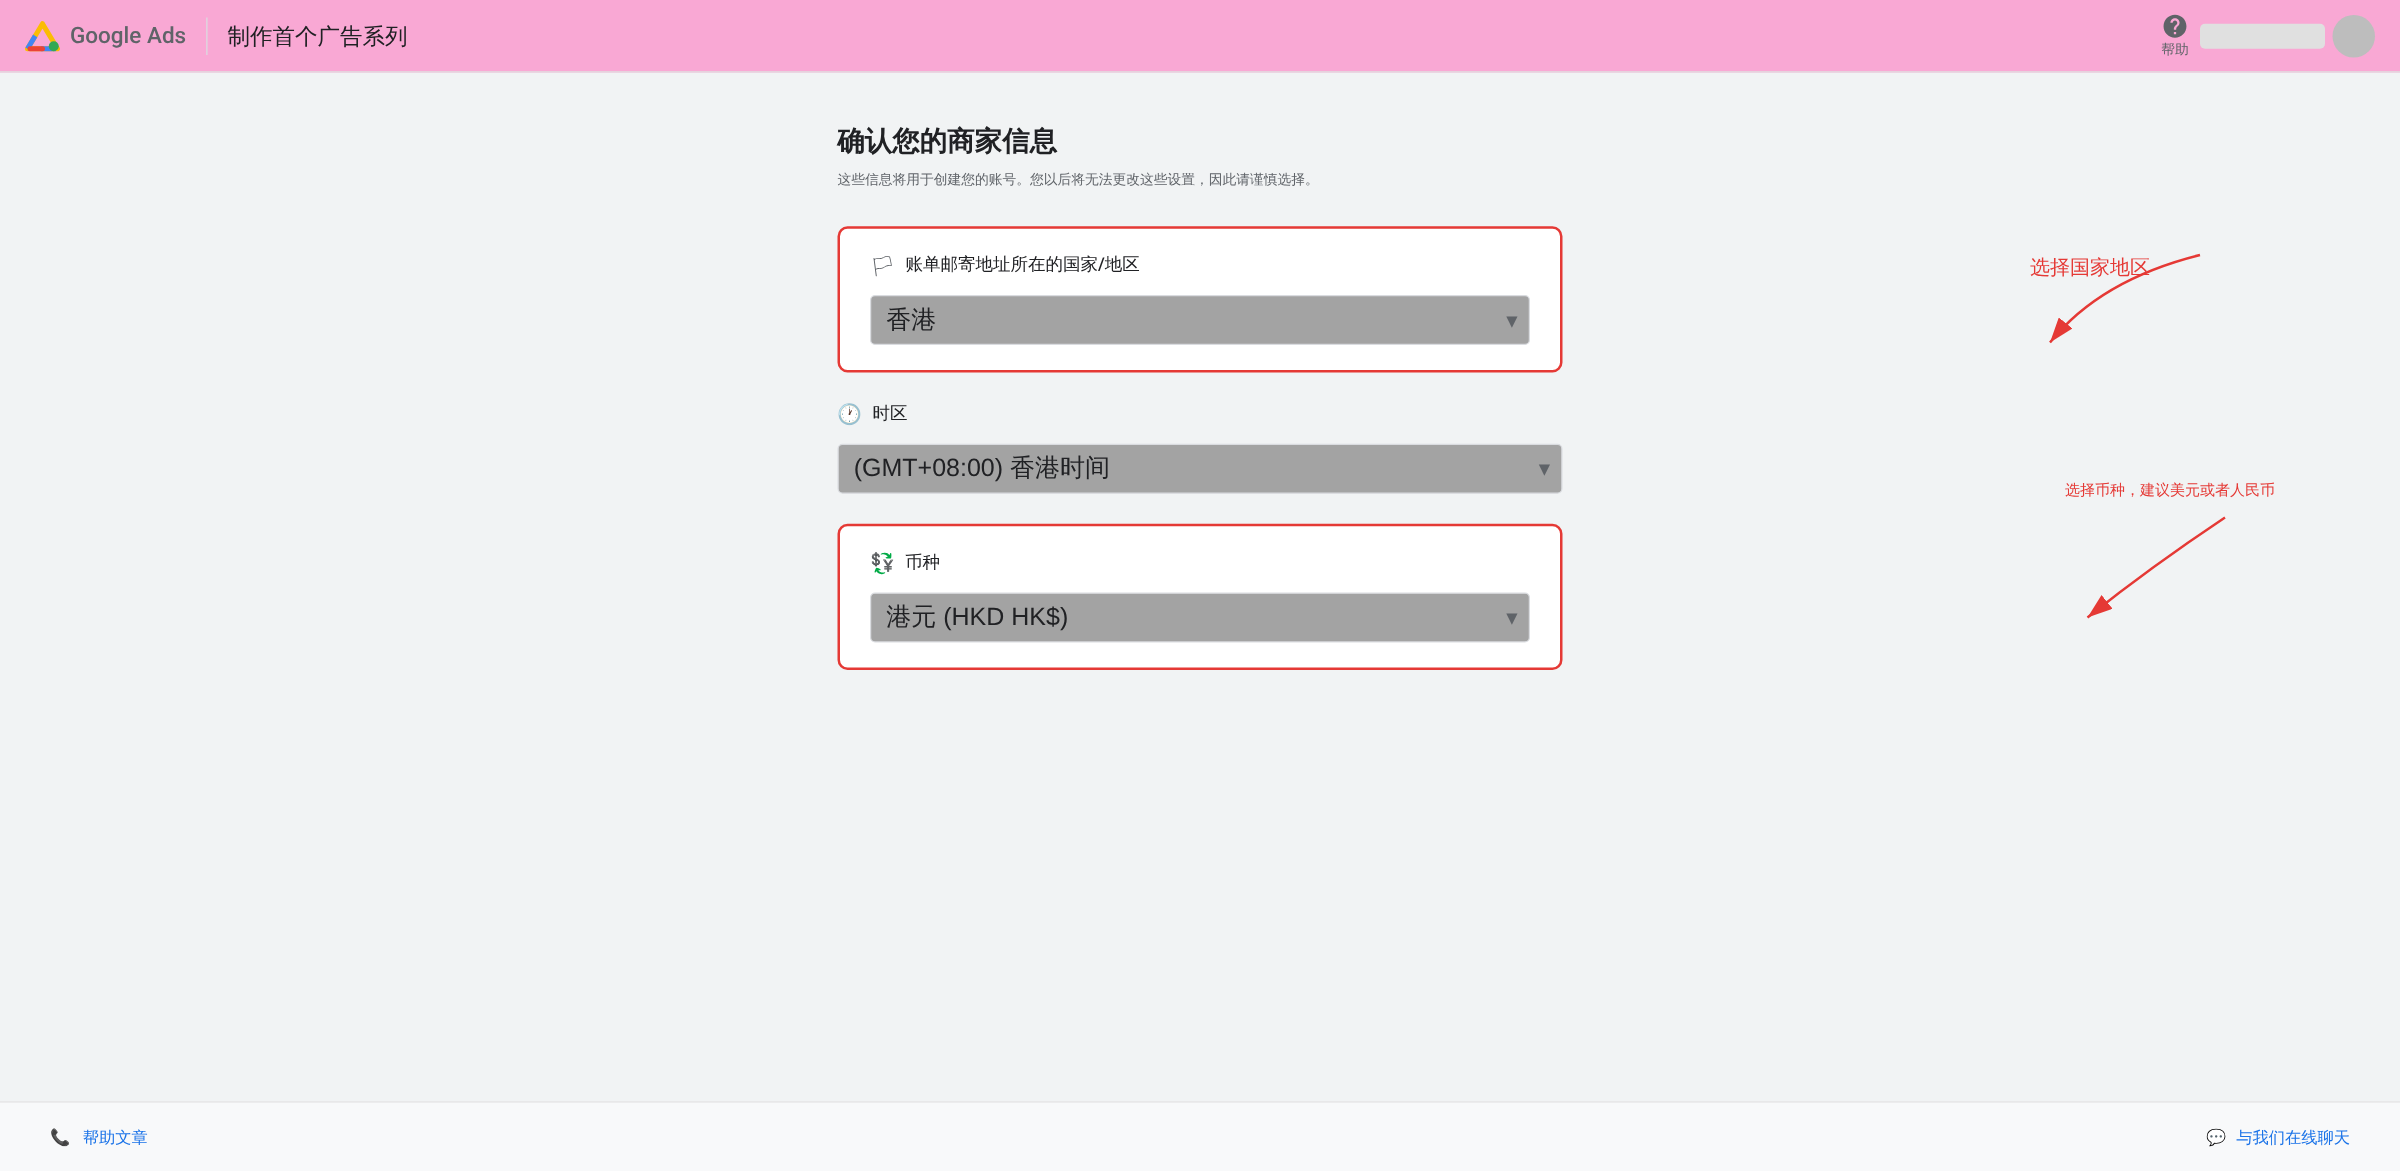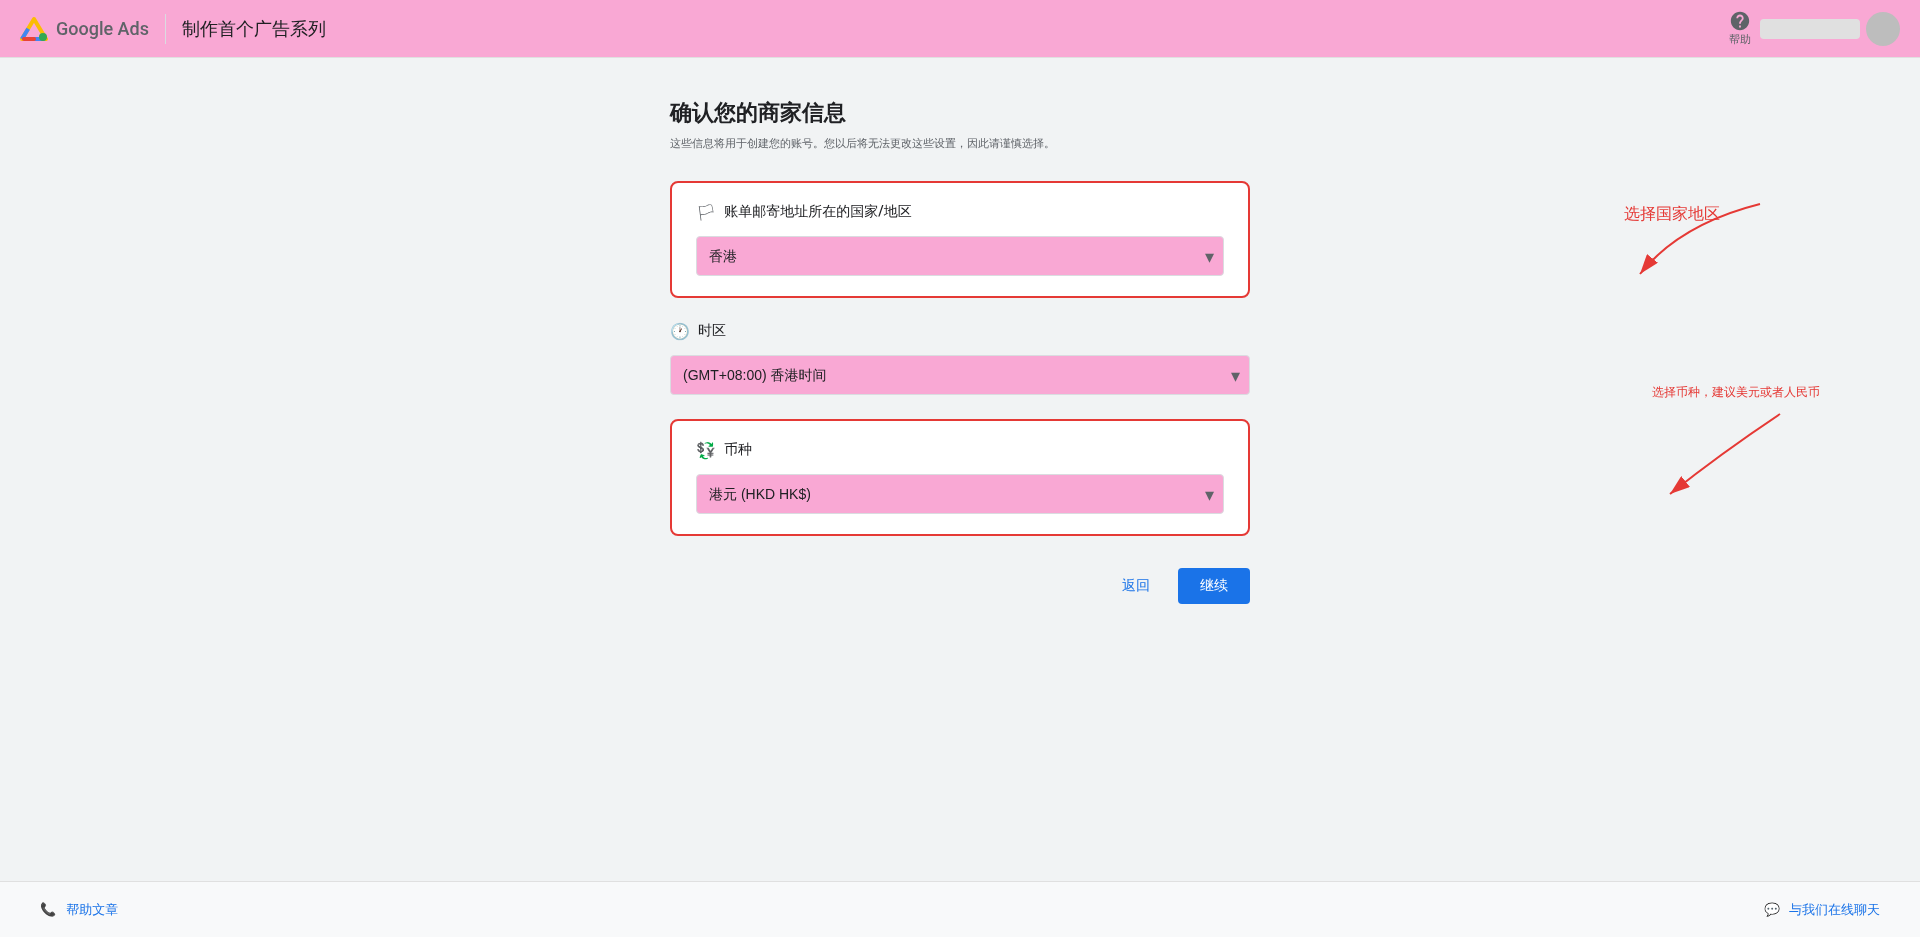--- a/index.html
+++ b/index.html
@@ -162,23 +162,23 @@
     }
 
     .select-wrapper {
       position: relative;
     }
     .select-field {
       width: 100%;
       height: 40px;
       border: 1px solid #dadce0;
       border-radius: 4px;
-      background: #f9a8d4;
+      background: #a3a3a3;
       padding: 0 36px 0 12px;
-      font-size: 14px;
+      font-size: 20px;
       color: #202124;
       appearance: none;
       cursor: pointer;
       outline: none;
     }
     .select-arrow {
       position: absolute;
       right: 10px;
       top: 50%;
       transform: translateY(-50%);
@@ -323,24 +323,20 @@
         <select class="select-field">
           <option>港元 (HKD HK$)</option>
           <option>美元 (USD $)</option>
           <option>人民币 (CNY ¥)</option>
           <option>欧元 (EUR €)</option>
         </select>
         <span class="select-arrow">▾</span>
       </div>
     </div>
 
-    <div class="buttons-row">
-      <button class="btn-back">返回</button>
-      <button class="btn-continue">继续</button>
-    </div>
   </div>
 
   <div style="position:absolute; top:0; left:0; width:100%; height:100%; pointer-events:none;margin-top:46px;">
 
     <div style="position:absolute; top:100px; right:200px; color:#e53935; font-size:16px; font-weight:500; white-space:nowrap;">选择国家地区</div>
 
     <svg style="position:absolute; top:80px; right:100px; pointer-events:none;" width="220" height="120">
       <defs>
         <marker id="arrowhead1" markerWidth="10" markerHeight="7" refX="10" refY="3.5" orient="auto">
           <polygon points="0 0, 10 3.5, 0 7" fill="#e53935"></polygon>

